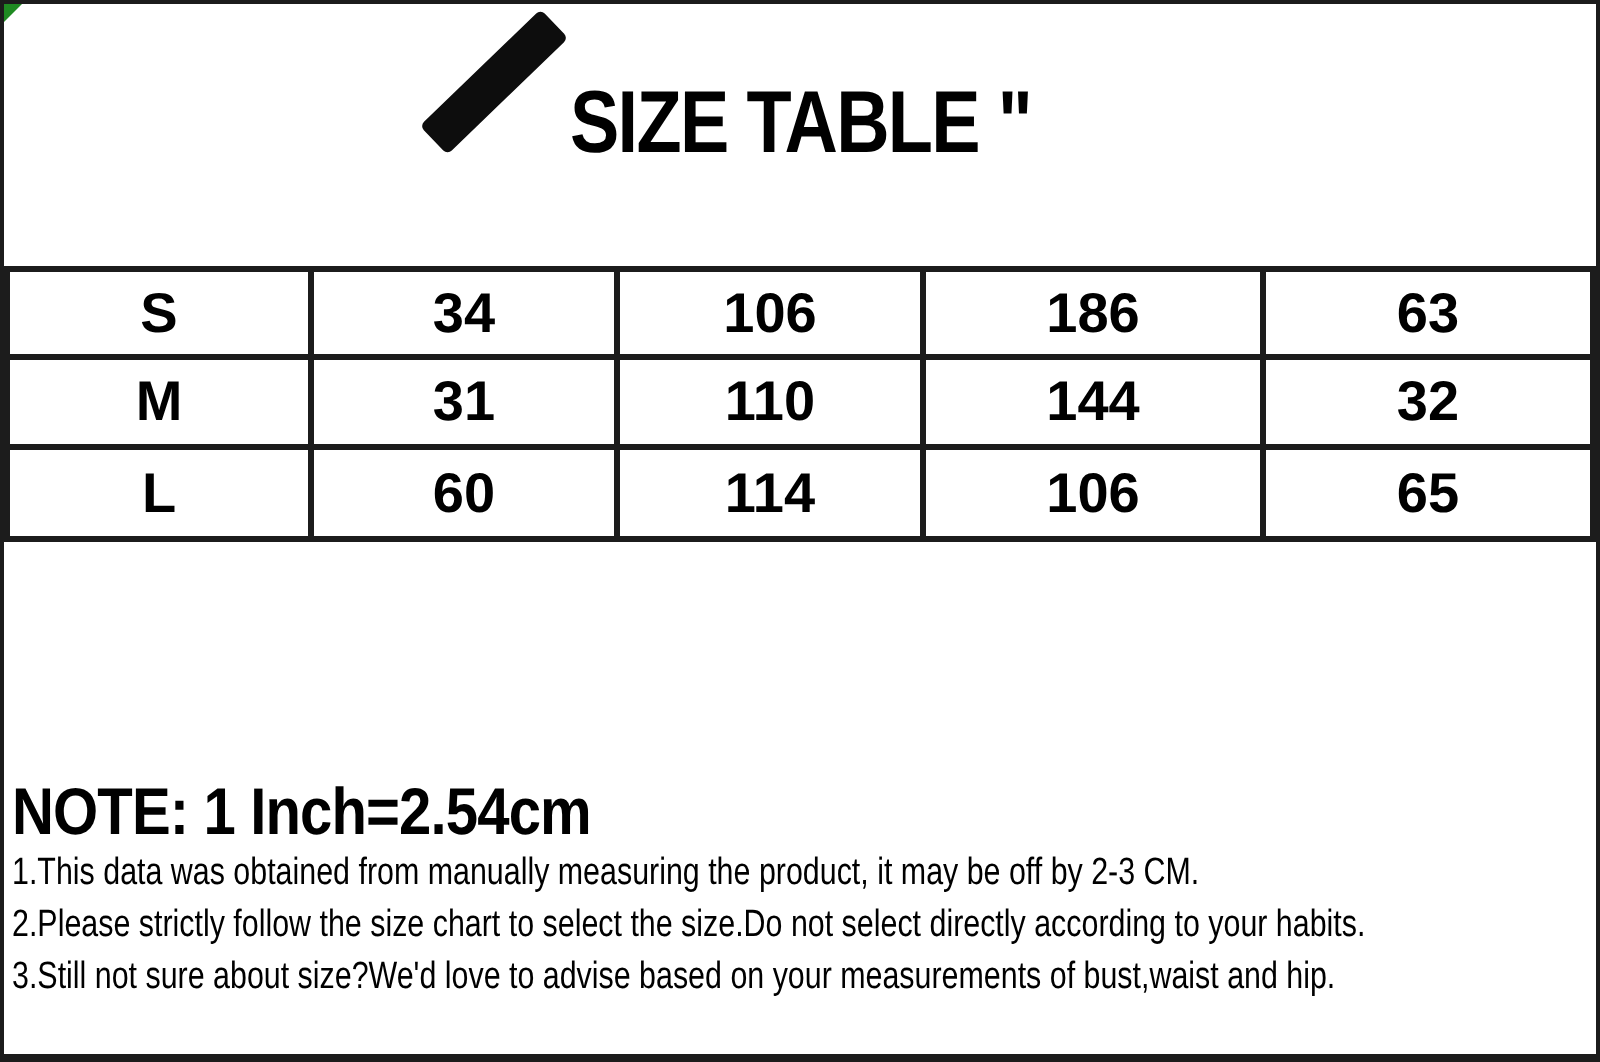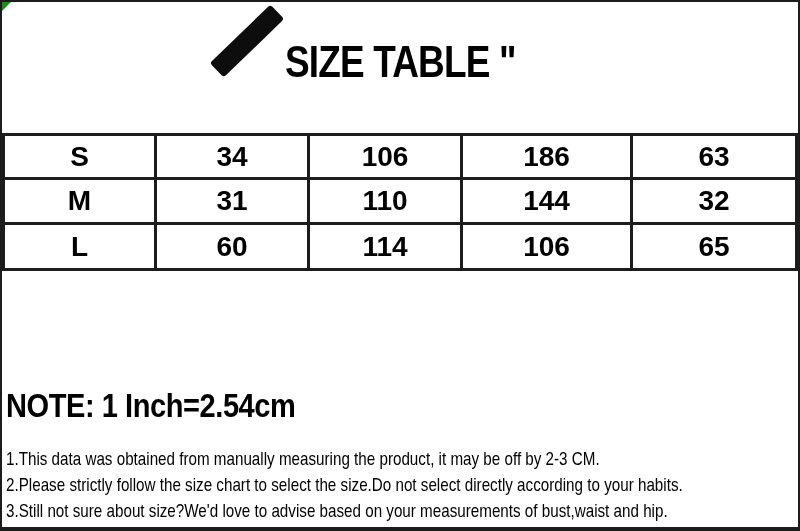--- a/index.html
+++ b/index.html
@@ -74,21 +74,21 @@
   }
   .note-heading{
     font-size:33px;
     font-weight:700;
     letter-spacing:-0.5px;
     line-height:1.1;
     white-space:nowrap;
     transform:scaleX(0.88);
     transform-origin:0 0;
   }
-  .note-lines{margin-top:22px;}
+  .note-lines{margin-top:0;}
   .note-line{
     font-size:19px;
     line-height:26px;
     white-space:nowrap;
     transform:scaleX(0.80);
     transform-origin:0 50%;
   }
 </style>
 </head>
 <body>

